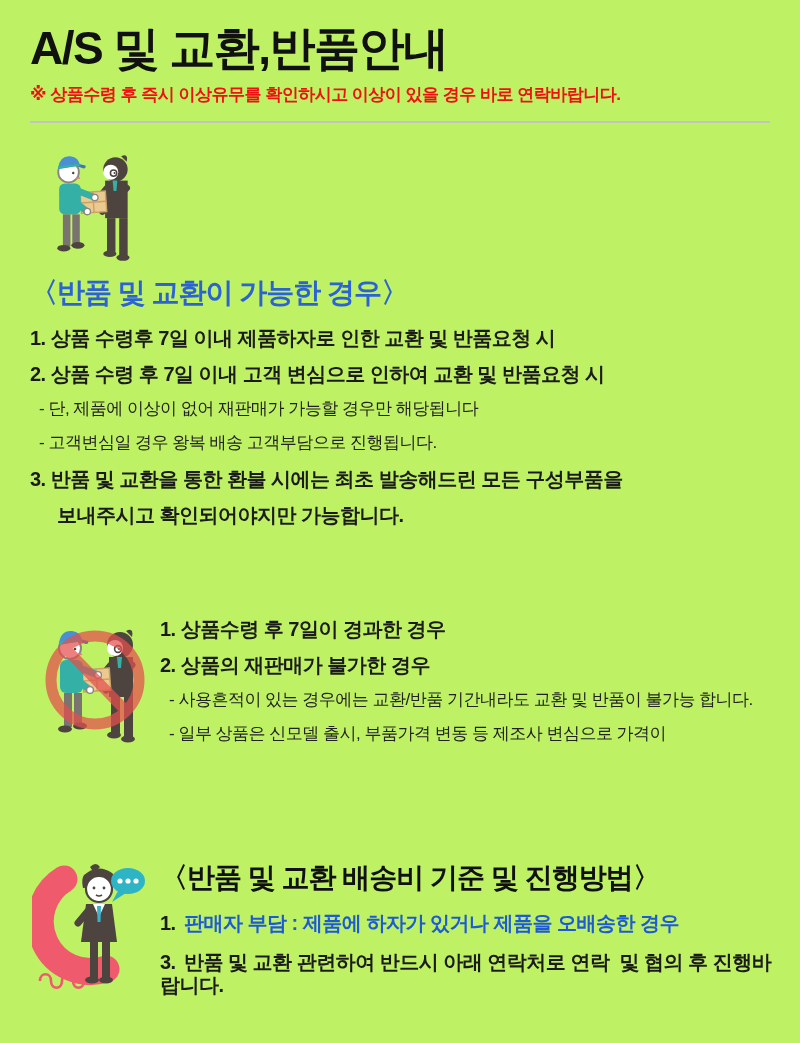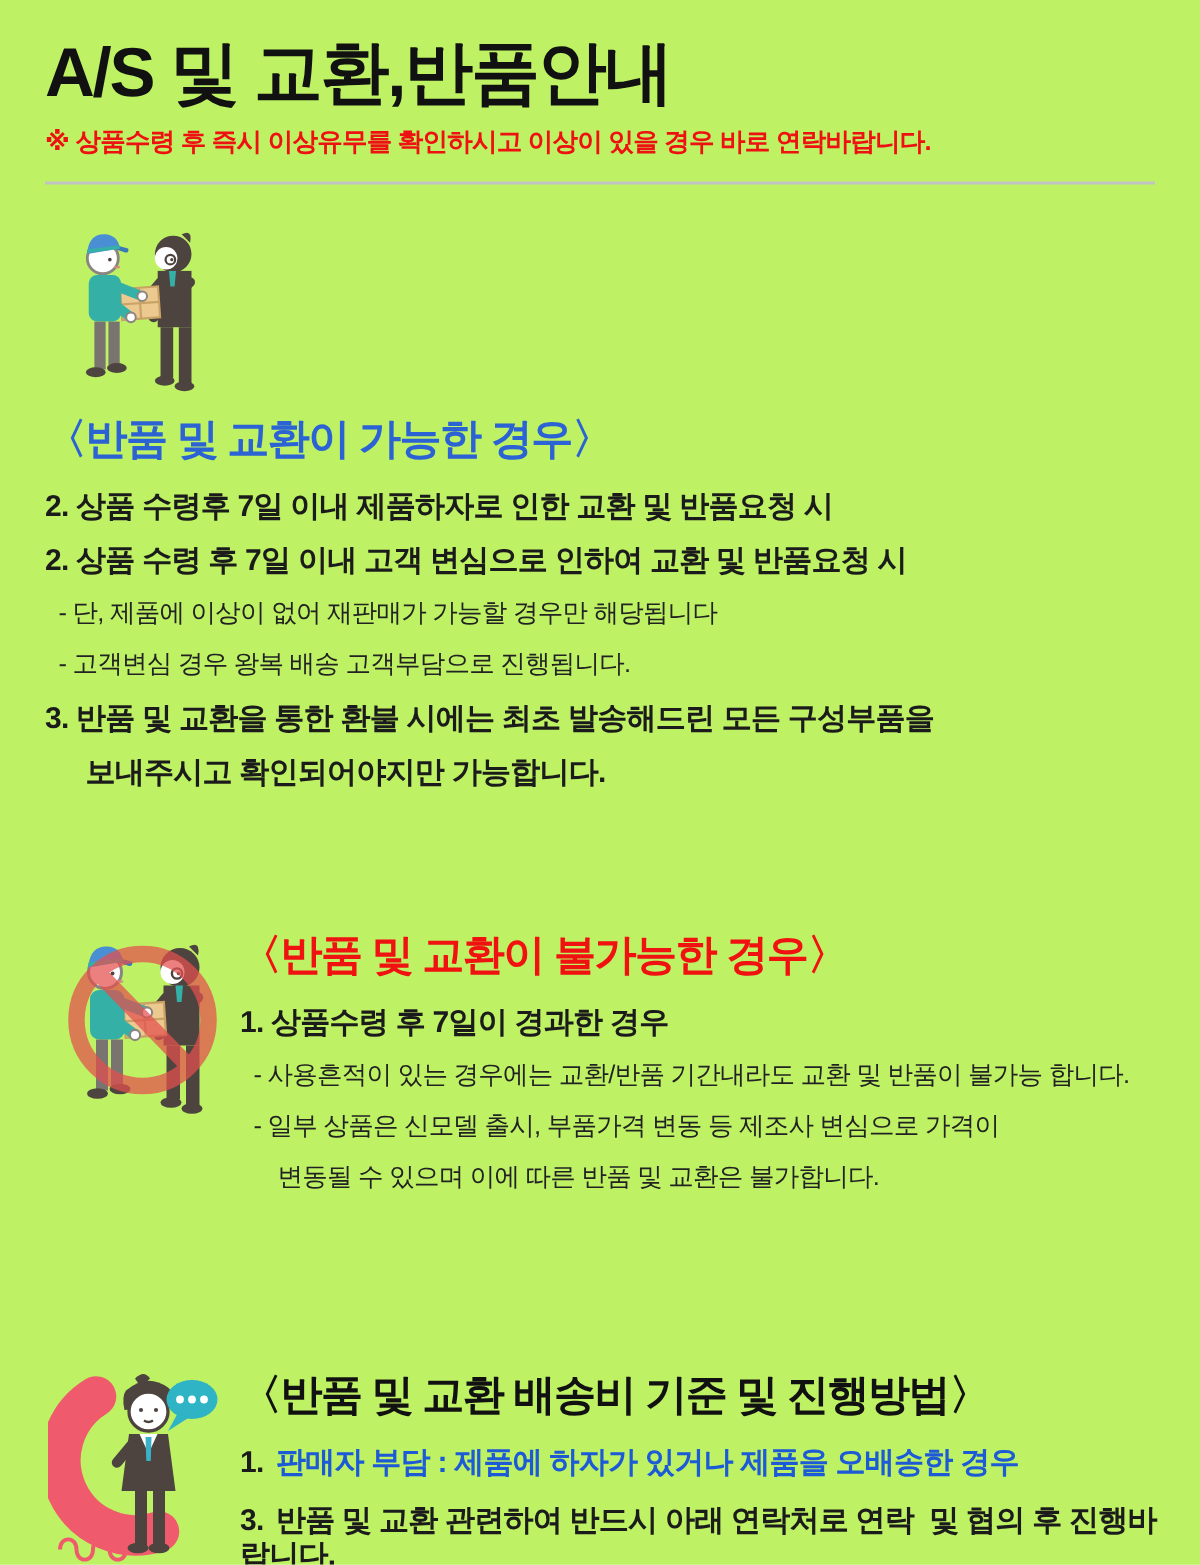--- a/index.html
+++ b/index.html
@@ -91,45 +91,44 @@
           <path d="M19 25 l23 -3" stroke="#35b0a6" stroke-width="2.5" fill="none"></path>
           <rect x="24" y="75" width="8" height="34" fill="#7a7470"></rect>
           <rect x="34" y="75" width="8" height="31" fill="#7a7470"></rect>
           <ellipse cx="25" cy="111" rx="7" ry="3.5" fill="#4d443f"></ellipse>
           <ellipse cx="40" cy="108" rx="7" ry="3.5" fill="#4d443f"></ellipse>
         </g>
       </svg>
     </div>
     <div class="content">
       <h2 class="head blue">〈반품 및 교환이 가능한 경우〉</h2>
-      <p class="line item">2. 상품 수령후 7일 이내 제품하자로 인한 교환 및 반품요청 시</p>
+      <p class="line item">1. 상품 수령후 7일 이내 제품하자로 인한 교환 및 반품요청 시</p>
       <p class="line item">2. 상품 수령 후 7일 이내 고객 변심으로 인하여 교환 및 반품요청 시</p>
       <p class="line sub">- 단, 제품에 이상이 없어 재판매가 가능할 경우만 해당됩니다</p>
-      <p class="line sub">- 고객변심 경우 왕복 배송 고객부담으로 진행됩니다.</p>
+      <p class="line sub">- 고객변심일 경우 왕복 배송 고객부담으로 진행됩니다.</p>
       <p class="line item">3. 반품 및 교환을 통한 환불 시에는 최초 발송해드린 모든 구성부품을</p>
       <p class="line item cont">보내주시고 확인되어야지만 가능합니다.</p>
     </div>
   </div>
 
   <div class="sec sec-2">
     <div class="icon-col">
       <svg width="110" height="130" viewBox="0 0 110 130">
         <use href="#handoff-group"></use>
         <g opacity="0.72">
           <circle cx="55" cy="62" r="44" fill="none" stroke="#e4504e" stroke-width="11"></circle>
           <line x1="25" y1="30" x2="86" y2="93" stroke="#e4504e" stroke-width="11"></line>
         </g>
       </svg>
     </div>
     <div class="content">
-      <h2 class="head red">〈반품 및 교환이 불가능한 경우〉</h2>
       <p class="line item">1. 상품수령 후 7일이 경과한 경우</p>
+      <p class="line item">2. 상품의 재판매가 불가한 경우</p>
       <p class="line sub">- 사용흔적이 있는 경우에는 교환/반품 기간내라도 교환 및 반품이 불가능 합니다.</p>
       <p class="line sub">- 일부 상품은 신모델 출시, 부품가격 변동 등 제조사 변심으로 가격이</p>
-      <p class="line sub cont">변동될 수 있으며 이에 따른 반품 및 교환은 불가합니다.</p>
     </div>
   </div>
 
   <div class="sec sec-3">
     <div class="icon-col s3">
       <svg width="116" height="140" viewBox="0 0 116 140">
 
         <path d="M32 20 A50 50 0 0 0 74 110" stroke="#ef5b6d" stroke-width="27" stroke-linecap="round" fill="none"></path>
 
         <path d="M8 122 c0,-9 11,-9 11,0 c0,9 11,9 11,0 c0,-9 11,-9 11,0 c0,9 11,9 11,0" stroke="#ef5b6d" stroke-width="2.6" fill="none"></path>

